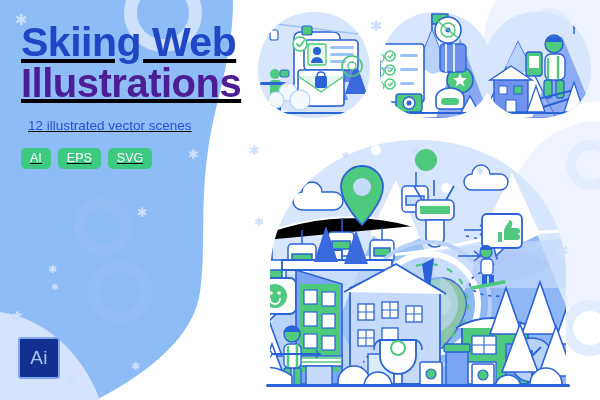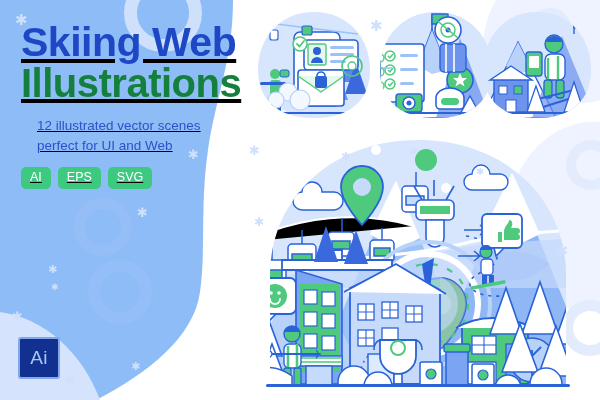--- a/index.html
+++ b/index.html
@@ -36,23 +36,23 @@
   }
   .panel svg{display:block;}
 
   
   .copy{position:absolute;left:21px;top:22px;width:216px;text-decoration:underline;}
   .title-l1,.title-l2{
     margin:0;letter-spacing:-0.5px;line-height:.98;
     font-size:41px;font-weight:700;
   }
   .title-l1{color:#1d47c4;}
-  .title-l2{color:#15803d;font-size:40px;margin-top:2px;}
+  .title-l2{color:#4c1d95;font-size:40px;margin-top:2px;}
   .subtitle{
-    margin:13px 0 0 16px;color:#2b53c8;font-size:13.5px;line-height:1.45;font-weight:400;
+    margin:13px 0 0 7px;color:#2b53c8;font-size:13.5px;line-height:1.45;font-weight:400;
   }
   .badges{margin-top:12px;display:flex;flex-wrap:wrap;gap:7px;width:168px;}
   .badge{
     background:#3ec981;color:#ffffff;border-radius:5px;
     padding:4px 9px 5px;font-size:12.5px;line-height:1;font-weight:400;
   }
   .ai-logo{
     position:absolute;left:18px;top:337px;width:38px;height:38px;
     background:#12308f;border:2px solid #7fa8ee;border-radius:3px;
     display:flex;align-items:center;justify-content:center;
@@ -87,21 +87,20 @@
 
   <div class="ring ring-top"></div>
   <div class="ring ring-m1"></div>
   <div class="ring ring-m2"></div>
 
   <div class="copy">
     <h1 class="title-l1">Skiing Web</h1>
     <h1 class="title-l2">Illustrations</h1>
     <p class="subtitle">
       <span>12 illustrated vector scenes</span><br>
-      <span>perfect for UI and Web</span>
     </p>
     <div class="badges">
       <span class="badge">AI</span>
       <span class="badge">EPS</span>
       <span class="badge">SVG</span>
     </div>
   </div>
 
   <div class="ai-logo">Ai</div>
 

